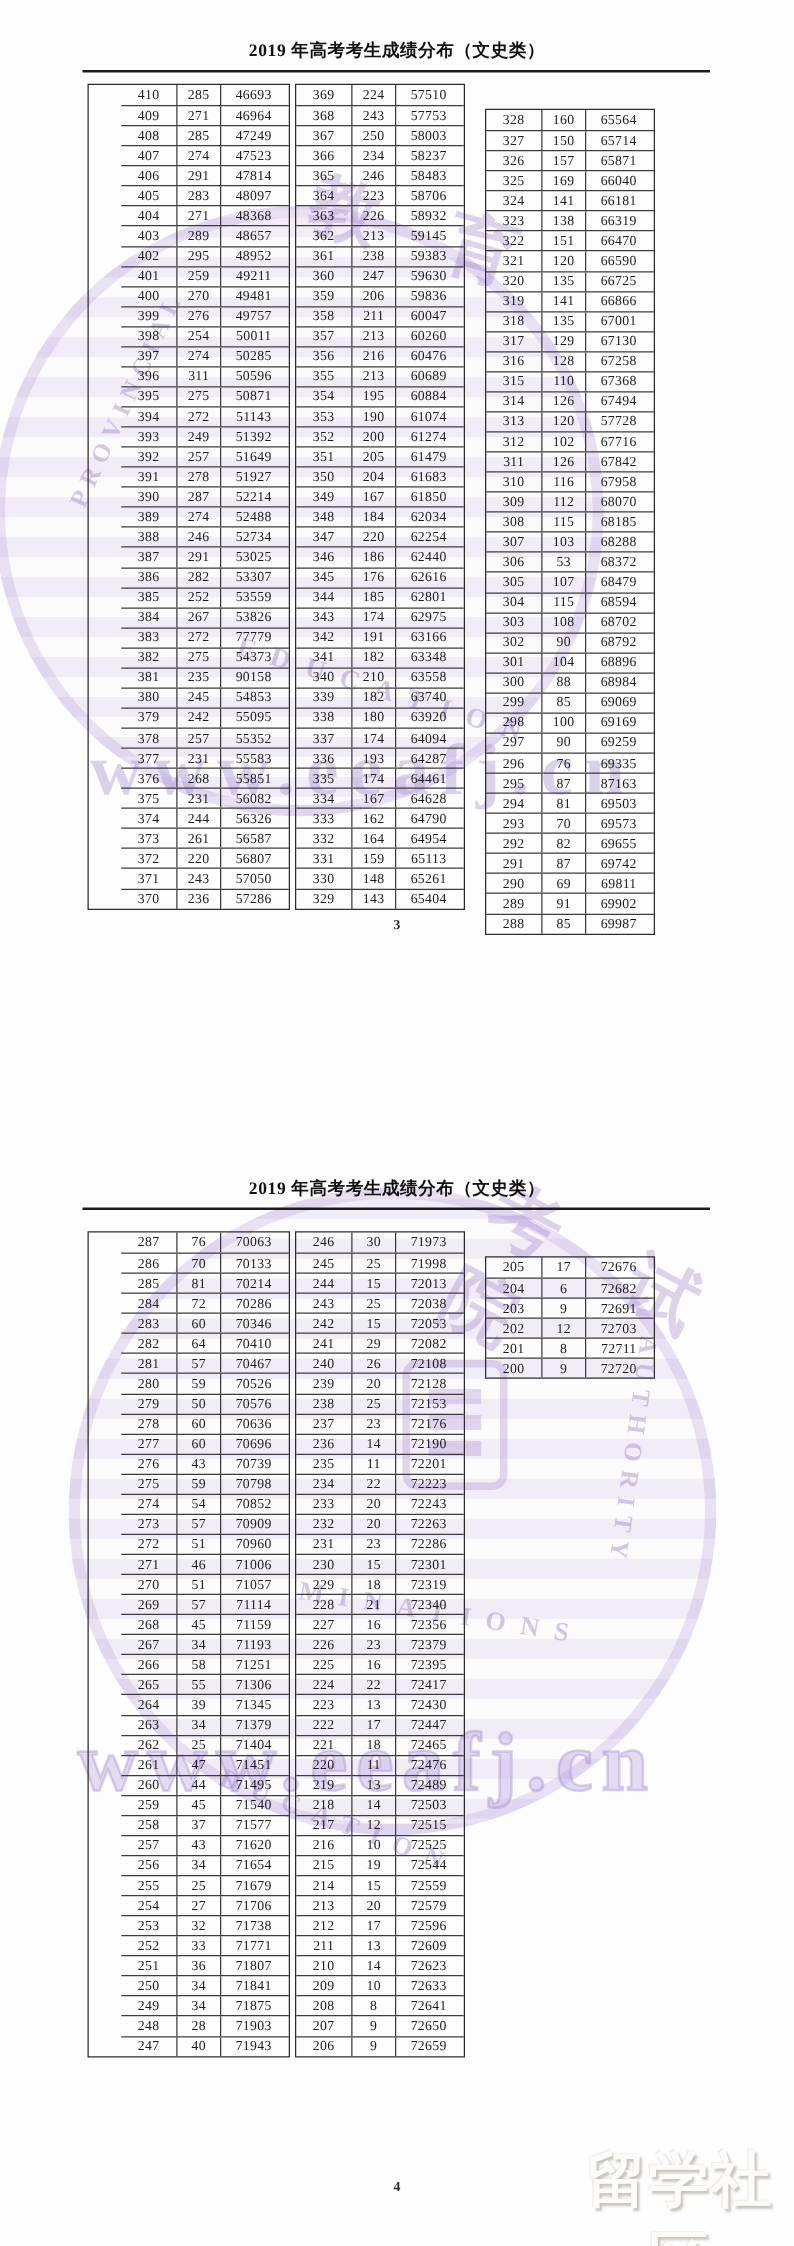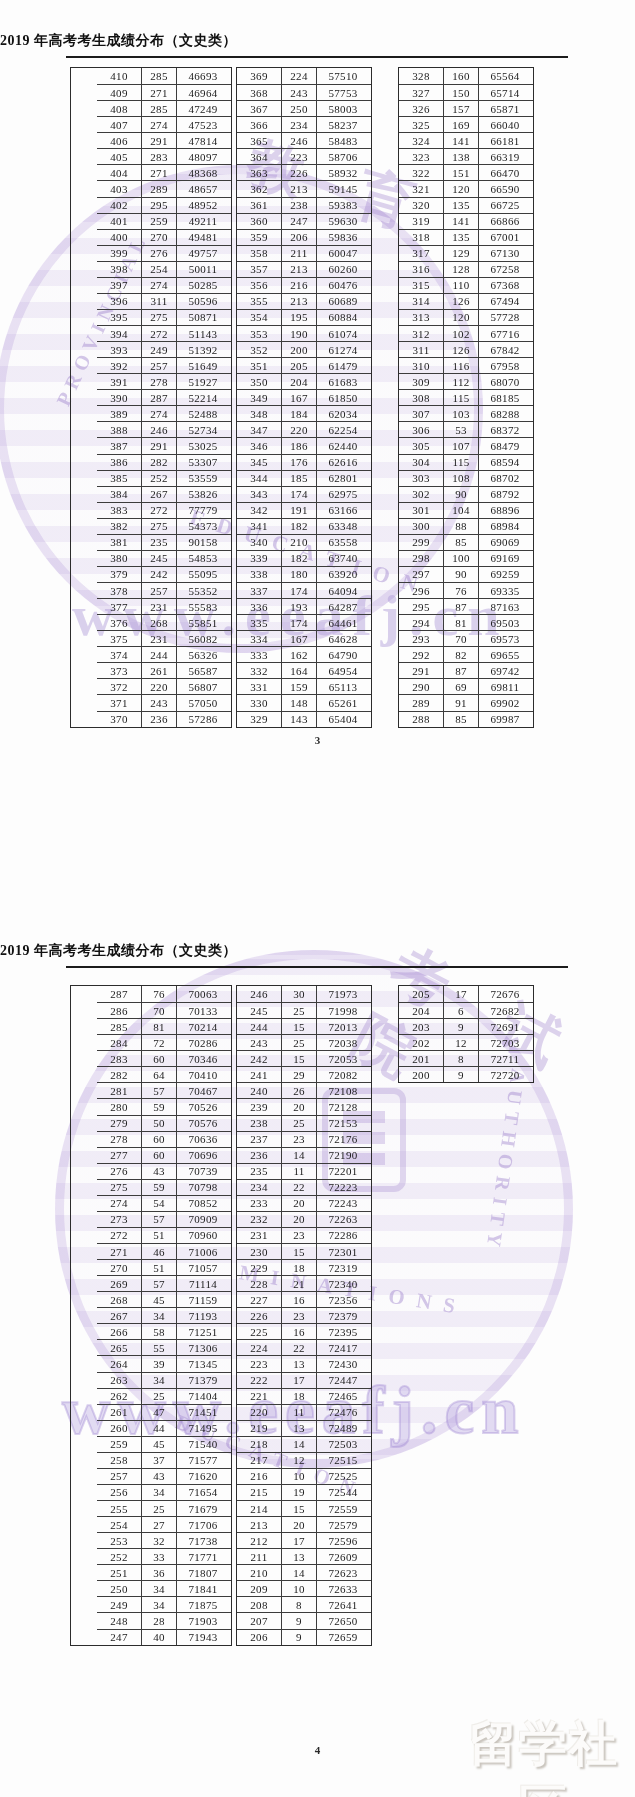--- a/index.html
+++ b/index.html
@@ -33,29 +33,29 @@
   .wm-emblem .bars{width:42px;height:58px;
              background:repeating-linear-gradient(180deg,rgba(160,130,206,0.30) 0 12px,transparent 12px 21px);}
   
   .logo{left:452px;top:912px;text-align:center;font-family:"Liberation Sans","DejaVu Sans",sans-serif;}
   .logo .cn{font-size:48px;font-weight:bold;color:#fcfbfa;letter-spacing:2px;
             text-shadow:2px 2px 2px #c9c4bd,-1px -1px 0 #efede9;}
   .logo .en{font-size:20px;font-weight:bold;color:#c2410c;letter-spacing:1px;margin-top:2px;
             text-shadow:1px 2px 2px #ccc7c0,-1px -1px 0 #efede9;}
 
   
-  .title{position:absolute;left:0;right:0;z-index:1;
+  .title{position:absolute;left:0;right:0;text-align:center;z-index:1;
          font-size:14px;font-weight:bold;color:#111;letter-spacing:0.5px;}
   .p3 .title{top:32px;} .p4 .title{top:142px;}
   .rule{position:absolute;left:66px;width:502px;height:2px;background:#1c1c1c;z-index:1;}
   .p3 .rule{top:56px;} .p4 .rule{top:166px;}
 
   .stable{position:absolute;z-index:1;border:1.5px solid #2c2c2c;width:134px;background:transparent;}
   .p3 .stable{top:67px;} .p4 .stable{top:185px;}
-  .t1{left:70px;padding-left:26px;} .t2{left:236px;} .t3{left:398px;}
+  .t1{left:70px;padding-left:26px;} .t2{left:236px;} .t3{left:388px;margin-top:20px;}
   .trow{display:flex;height:16.07px;box-sizing:border-box;}
   .trow + .trow{border-top:1px solid #3c3c3c;}
   .tcell{box-sizing:border-box;display:flex;align-items:center;justify-content:center;
          font-size:11px;color:#1b1b1b;letter-spacing:0.3px;}
   .tcell + .tcell{border-left:1px solid #3c3c3c;}
   .col0{width:44px;} .col1{width:35px;} .col2{width:53px;}
 
   .pagenum{position:absolute;left:0;right:0;text-align:center;z-index:1;
            font-size:11px;font-weight:bold;color:#2a2a2a;}
   .p3 .pagenum{top:734px;} .p4 .pagenum{top:944px;}

